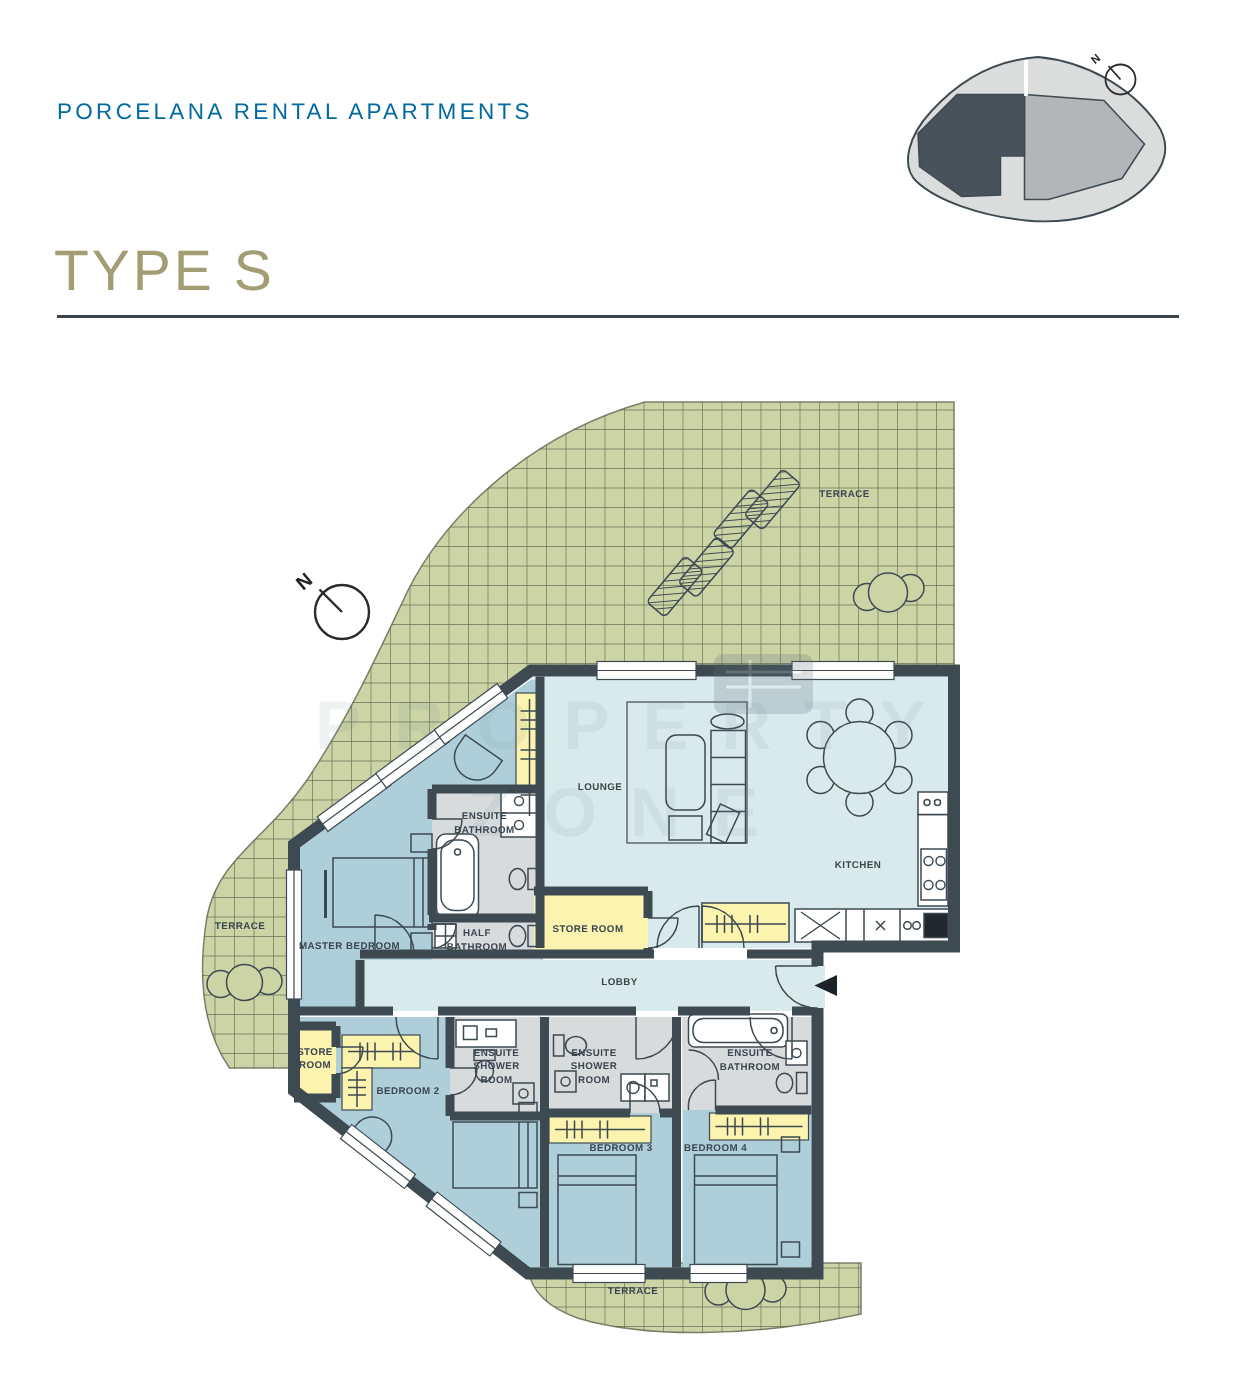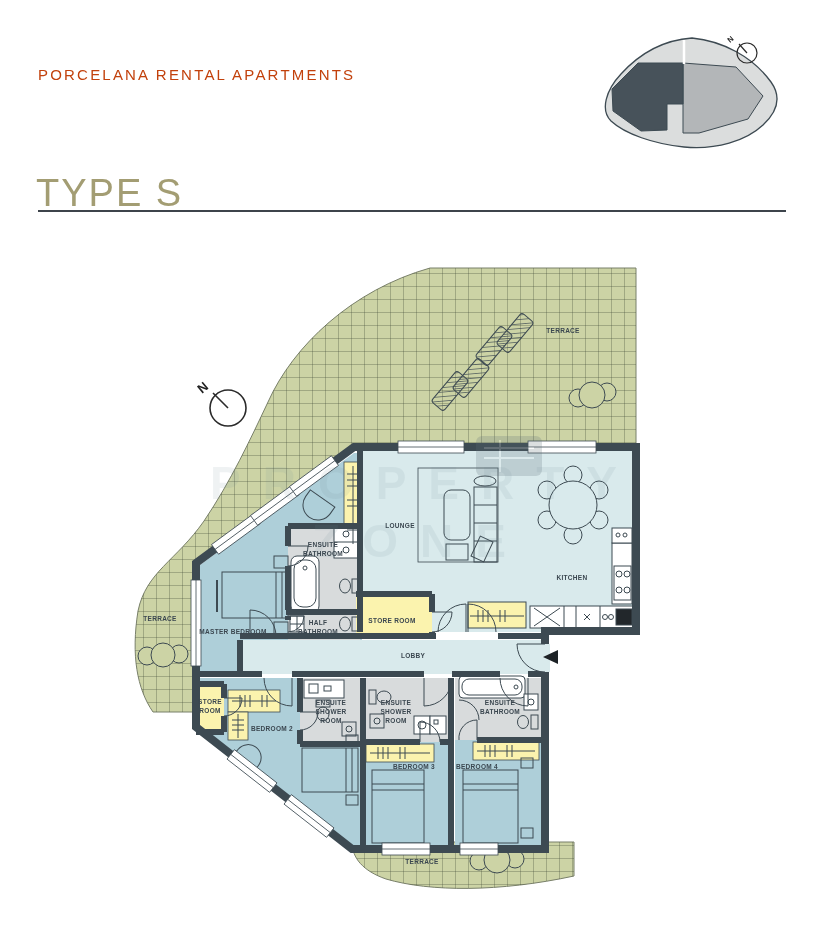--- a/index.html
+++ b/index.html
@@ -1,22 +1,22 @@
 <!DOCTYPE html>
 <html><head>
 <meta charset="utf-8">
 <style>
   html,body{margin:0;padding:0;background:#ffffff;}
   #page{position:relative;width:825px;height:928px;background:#ffffff;overflow:hidden;
         font-family:"Liberation Sans",sans-serif;}
   #plan-svg{position:absolute;left:0;top:0;}
   .brand{position:absolute;left:38px;top:66px;font-size:15px;font-weight:400;
-         color:#c2410c;letter-spacing:2.2px;}
+         color:#0369a1;letter-spacing:2.2px;}
   .title{position:absolute;left:36px;top:160px;font-size:38px;font-weight:300;
-         color:#a39d73;letter-spacing:2px;margin-top:12px;}
+         color:#a39d73;letter-spacing:2px;}
   .divider{position:absolute;left:38px;top:210px;width:748px;border-top:2px solid #3d444b;}
   .subtitle{position:absolute;left:38px;top:218px;font-size:17px;font-weight:400;
             color:#3d444b;letter-spacing:0.3px;}
   .rlabel{position:absolute;transform:translate(-50%,-50%);
           font-size:6.5px;font-weight:700;color:#3b4750;letter-spacing:0.3px;
           text-align:center;line-height:1.35;white-space:nowrap;}
   .rlabel.wrap{white-space:normal;}
   .wm{position:absolute;left:210px;top:455px;width:420px;opacity:0.10;color:#6c8894;
       font-size:46px;font-weight:700;letter-spacing:22px;text-align:center;line-height:1.25;
       pointer-events:none;}

